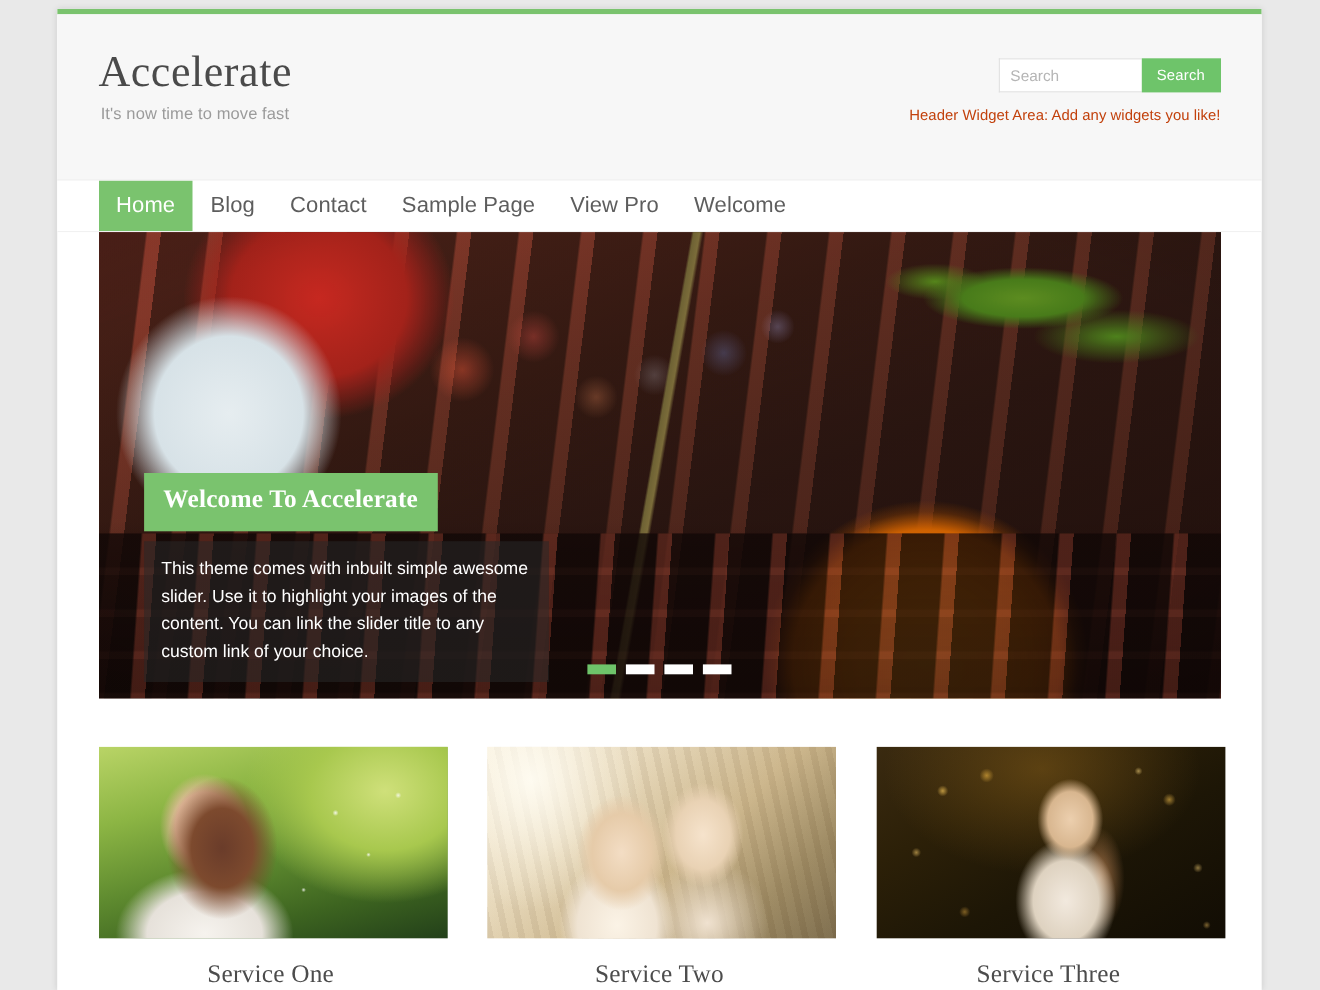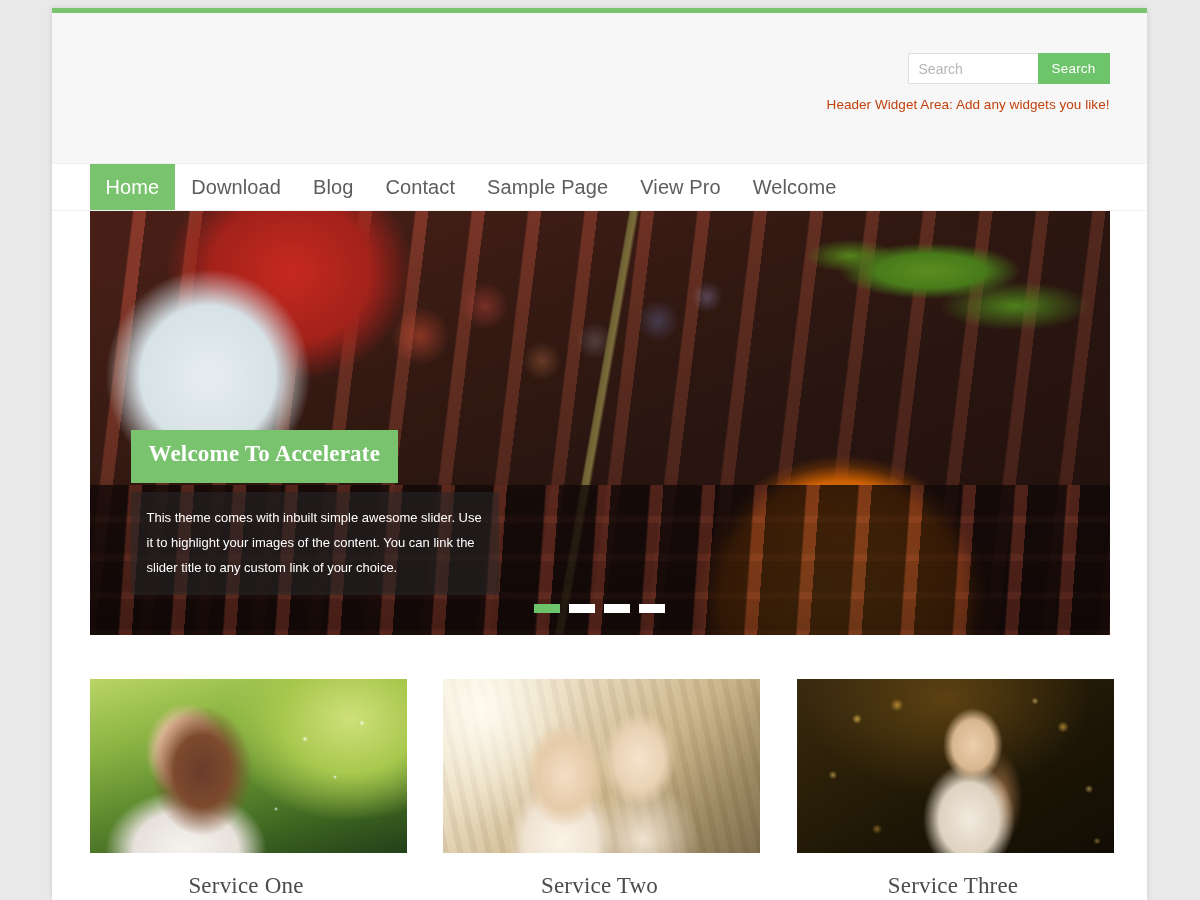--- a/index.html
+++ b/index.html
@@ -239,21 +239,21 @@
     font-size: 23px;
     font-weight: 700;
     padding: 11px 18px 16px 18px;
     letter-spacing: 0.2px;
     line-height: 1.15;
   }
   #slider-text {
     margin: 9px 0 0 0;
     background: rgba(40,40,40,0.55);
     color: #ffffff;
-    font-size: 13px;
+    font-size: 16px;
     line-height: 25px;
     padding: 13px 16px 15px 16px;
     width: 336px;
     box-sizing: content-box;
   }
 
   
   #slider-pagination {
     position: absolute;
     left: 0;
@@ -351,42 +351,43 @@
 
 <div id="page-wrapper">
 
   <div id="site-container">
 
     <div id="top-accent-bar"></div>
 
     <header id="site-header">
       <div id="header-inner">
 
+        <div id="branding">
+          <h1 id="site-title">Accelerate</h1>
+          <p id="site-description">It's now time to move fast</p>
+        </div>
 
         <div id="header-widget-area">
           <form id="search-form">
             <input id="search-input" type="text" placeholder="Search" style="">
             <button id="search-submit" type="submit">Search</button>
           </form>
           <p id="header-widget-text">Header Widget Area: Add any widgets you like!</p>
         </div>
 
       </div>
     </header>
 
     <nav id="main-navigation">
       <div id="nav-inner">
         <ul id="nav-menu">
           <li class="current">
             <a href="#">Home</a>
           </li>
           <li>
-            <a href="#">Download</a>
-          </li>
-          <li>
             <a href="#">Blog</a>
           </li>
           <li>
             <a href="#">Contact</a>
           </li>
           <li>
             <a href="#">Sample Page</a>
           </li>
           <li>
             <a href="#">View Pro</a>

